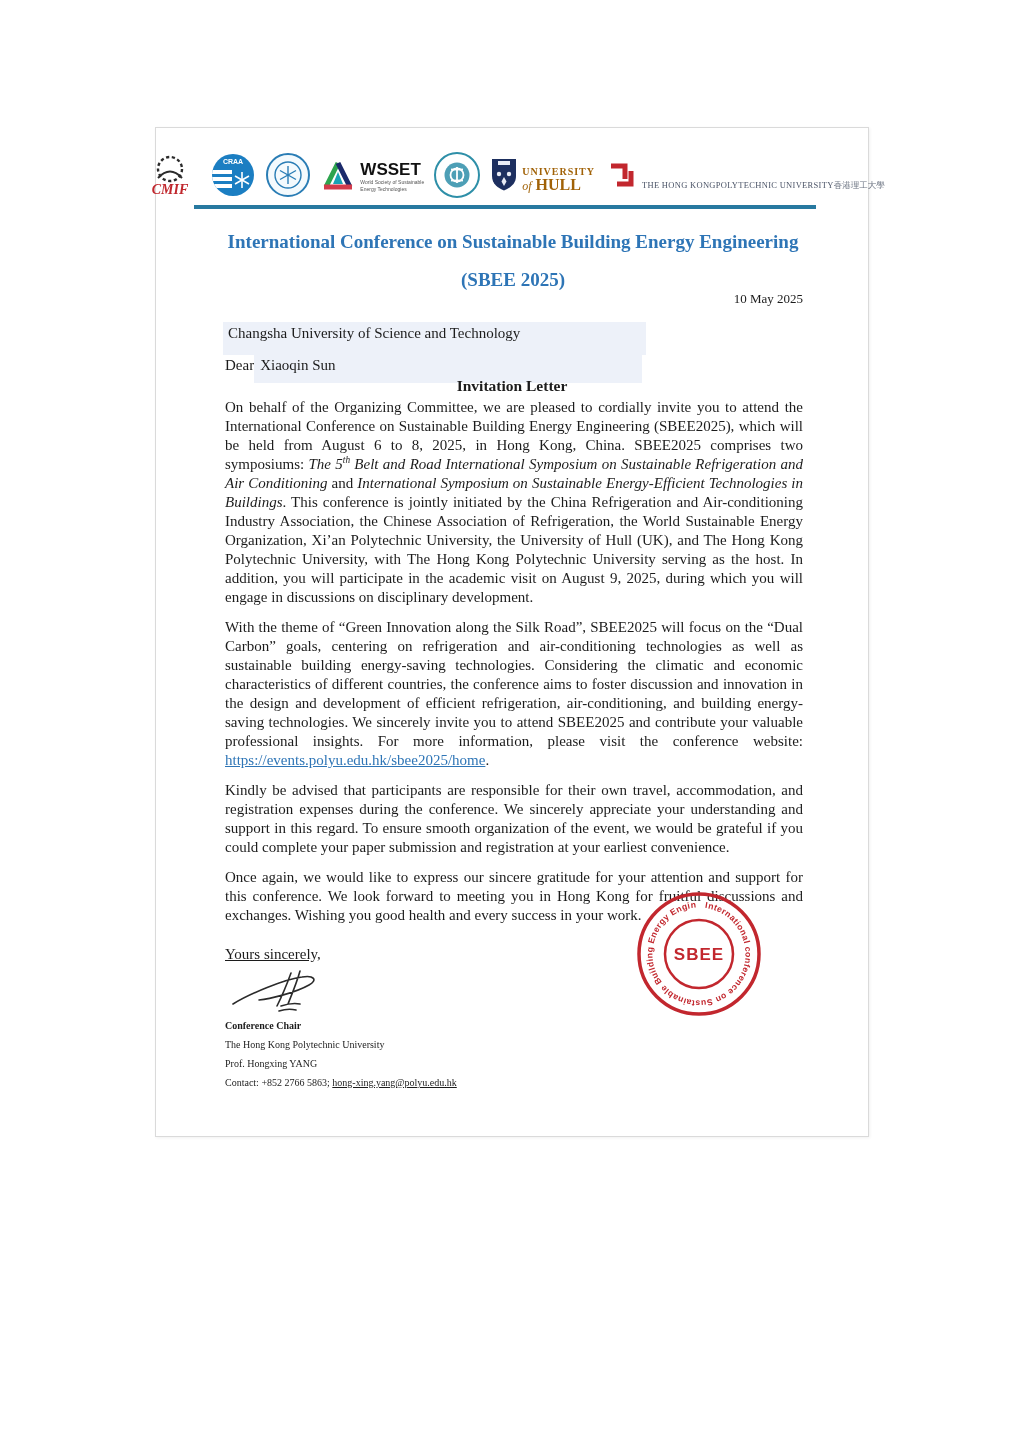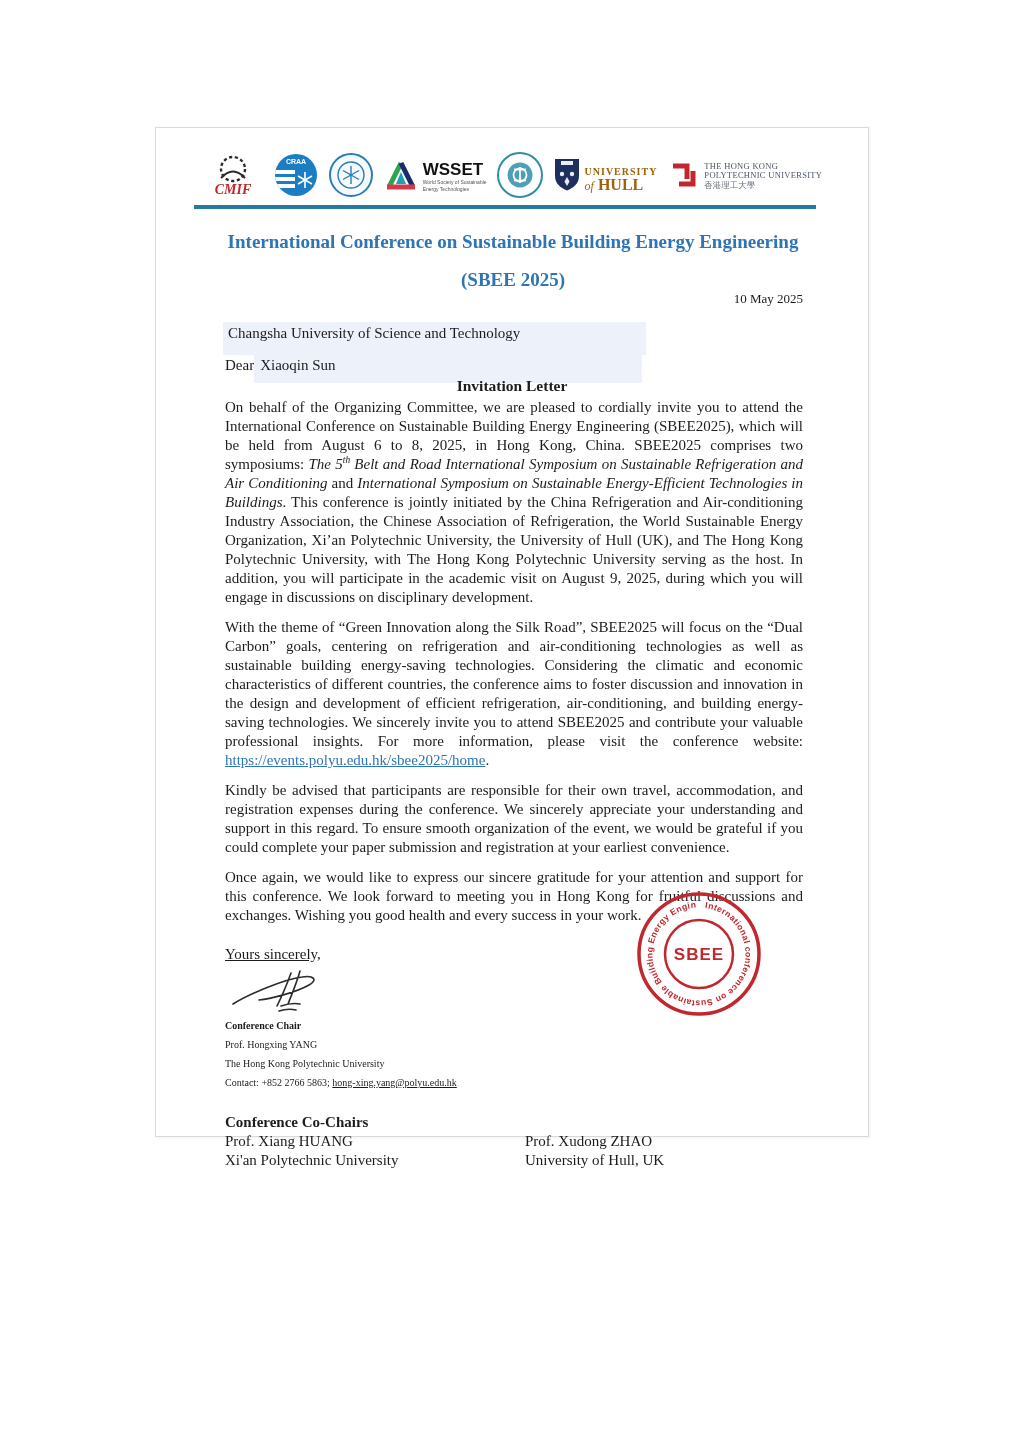--- a/index.html
+++ b/index.html
@@ -47,21 +47,21 @@
   .cochairs .bold{font-weight:bold;}
   .cochair-cols{display:flex;}
   .cochair-col-left{width:300px;}
   .wsset-text{display:flex;flex-direction:column;line-height:1;}
   .wsset-main{font-family:"Liberation Sans",sans-serif;font-weight:bold;font-size:17px;color:#111;}
   .wsset-sub{font-family:"Liberation Sans",sans-serif;font-size:5px;color:#555;margin-top:2px;}
   .hull-text{display:flex;flex-direction:column;line-height:1;color:#a16207;}
   .hull-l1{font-size:10px;font-weight:bold;letter-spacing:1px;}
   .hull-l2{font-size:16px;font-weight:bold;}
   .hull-l2 .of{font-style:italic;font-weight:normal;font-size:12px;}
-  .polyu-text{display:flex;flex-direction:column;line-height:1.15;color:#4c5568;}
+  .polyu-text{display:flex;flex-direction:row;line-height:1.15;color:#4c5568;}
   .polyu-l{font-size:8.5px;letter-spacing:.3px;}
   .polyu-cjk{font-size:8.5px;color:#6a7280;}
 </style>
 </head>
 <body>
 
 <div class="canvas">
   <div class="sheet">
 
     <div class="logo-row">
@@ -191,38 +191,25 @@
           <path d="M4,36 C20,26 56,11 73,9 C85,7 89,12 80,17 C66,25 40,31 30,32
                    M62,5 C58,16 52,30 48,38
                    M71,3 C68,14 63,26 59,36
                    M52,38 C58,36 66,35 71,36
                    M50,43 C56,41 63,41 67,42" stroke="#2b2b2b" stroke-width="1.6" fill="none" stroke-linecap="round"></path>
         </svg>
       </div>
 
       <div class="sig-block">
         <div class="bold">Conference Chair</div>
+        <div>The Hong Kong Polytechnic University</div>
         <div>Prof. Hongxing YANG</div>
-        <div>The Hong Kong Polytechnic University</div>
         <div><span>Contact: +852 2766 5863; </span><a href="#" class="seg-u">hong-xing.yang@polyu.edu.hk</a></div>
       </div>
 
-      <div class="cochairs">
-        <div class="bold">Conference Co-Chairs</div>
-        <div class="cochair-cols">
-          <div class="cochair-col-left">
-            <div>Prof. Xiang HUANG</div>
-            <div>Xi'an Polytechnic University</div>
-          </div>
-          <div class="cochair-col-right">
-            <div>Prof. Xudong ZHAO</div>
-            <div>University of Hull, UK</div>
-          </div>
-        </div>
-      </div>
     </div>
 
     <svg class="stamp" viewBox="0 0 132 132">
       <circle cx="66" cy="66" r="60" fill="none" stroke="var(--stamp-red)" stroke-width="3.5"></circle>
       <circle cx="66" cy="66" r="34" fill="none" stroke="var(--stamp-red)" stroke-width="2.5"></circle>
       <defs>
         <path id="stampRing" d="M 66 19.5 A 46.5 46.5 0 1 1 65.9 19.5"></path>
       </defs>
       <text font-size="8.6" font-weight="bold" fill="var(--stamp-red)" font-family="Liberation Sans, sans-serif" letter-spacing="0.4">
         <textPath href="#stampRing" startOffset="6">International conference on Sustainable Building Energy Engineering</textPath>

